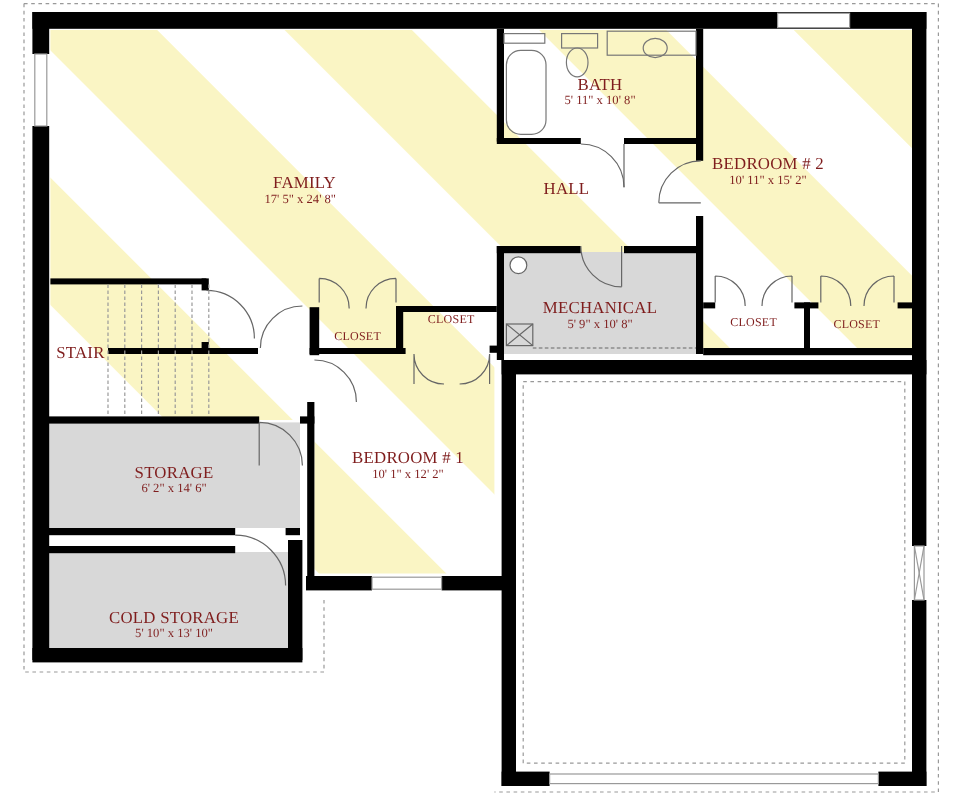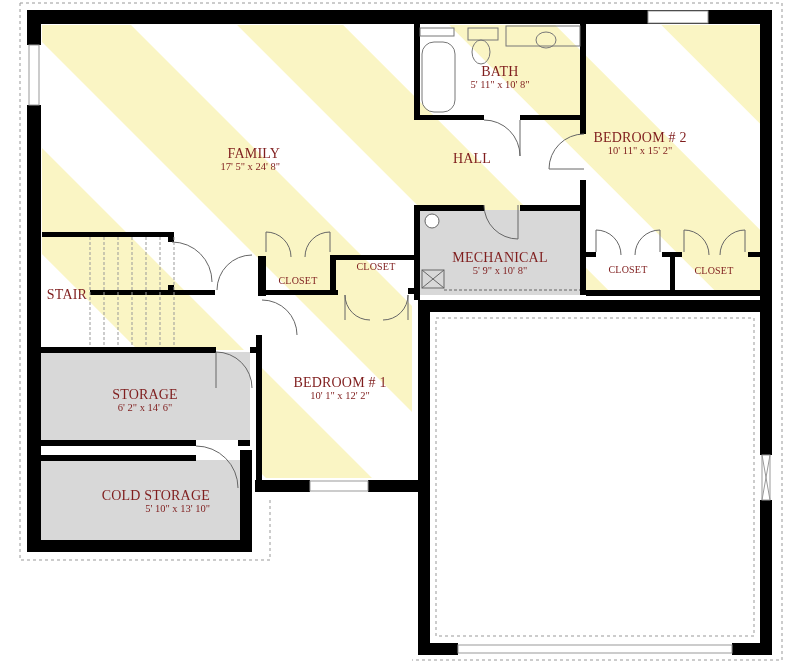--- a/index.html
+++ b/index.html
@@ -182,16 +182,16 @@
 <div class="lbl" style="left:85px;top:387px;width:120px;">
   <div class="name">STORAGE</div>
   <div class="dim">6' 2" x 14' 6"</div>
 </div>
 
 <div class="lbl" style="left:280px;top:375px;width:120px;text-align:center;">
   <div class="name">BEDROOM # 1</div>
   <div class="dim">10' 1" x 12' 2"</div>
 </div>
 
-<div class="lbl" style="left:80px;top:488px;width:130px;text-align:right;">
+<div class="lbl" style="left:80px;top:508px;width:130px;">
   <div class="name">COLD STORAGE</div>
   <div class="dim">5' 10" x 13' 10"</div>
 </div>
 
 </body></html>

